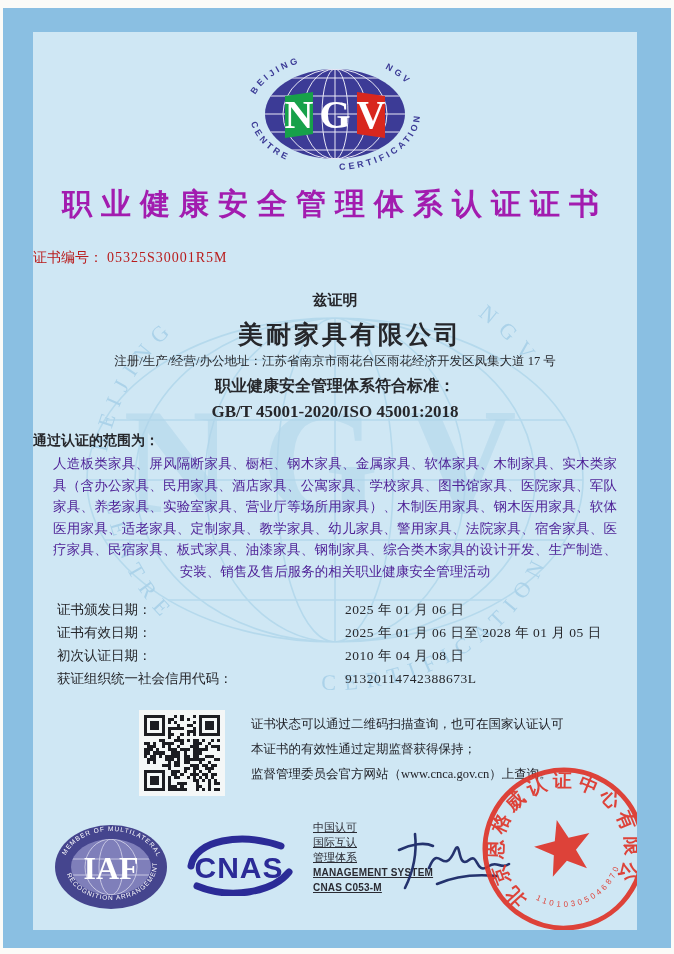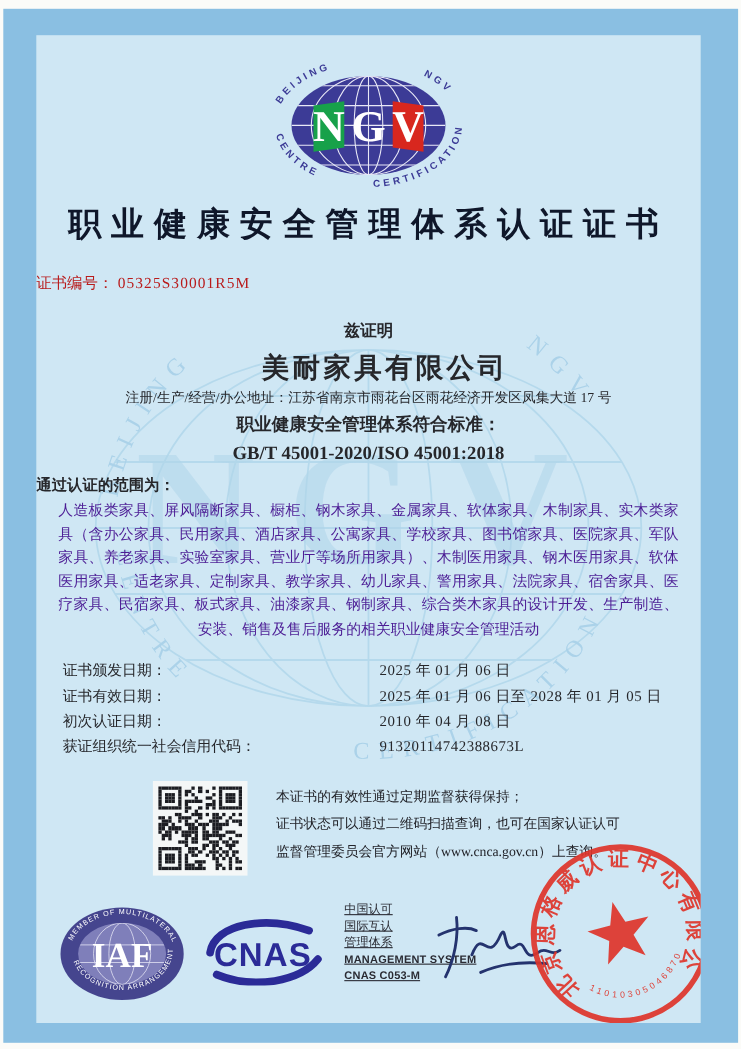--- a/index.html
+++ b/index.html
@@ -15,21 +15,21 @@
   .panel{
     position:absolute;left:30px;top:24px;width:604px;height:898px;
     background:#cfe7f4;overflow:hidden;
   }
   .wm{position:absolute;left:10px;top:218px;width:584px;height:440px;z-index:0;pointer-events:none;}
   .content{position:relative;z-index:1;}
 
   .ngv-logo{display:block;margin:18px auto 0;}
   .title{
     margin-top:6px;text-align:center;font-size:30px;font-weight:700;
-    letter-spacing:9px;color:#0f172a;
+    letter-spacing:9px;color:#a21caf;
   }
   .certno{margin-top:24px;text-align:left;font-size:14px;color:#b91c1c;}
   .certno .num{font-family:"Liberation Serif",serif;letter-spacing:1px;margin-left:4px;}
   .intro{margin-top:24px;text-align:center;font-size:15px;font-weight:700;}
   .company{margin-top:8px;text-align:center;font-size:25px;font-weight:700;letter-spacing:3px;padding-left:30px;}
   .addr{margin-top:2px;text-align:center;font-size:12.5px;white-space:nowrap;}
   .std-intro{margin-top:6px;text-align:center;font-size:16px;font-weight:700;}
   .std{
     margin-top:5px;text-align:center;font-size:17px;font-weight:700;
     font-family:Liberation Serif, serif;letter-spacing:0px;
@@ -793,22 +793,22 @@
             <i class="on"></i>
             <i></i>
             <i class="on"></i>
             <i></i>
             <i class="on"></i>
             <i></i>
             <i class="on"></i>
             <i class="on"></i>
           </div>
         <div class="qr-notes">
+          <div>证书状态可以通过二维码扫描查询，也可在国家认证认可</div>
           <div>本证书的有效性通过定期监督获得保持；</div>
-          <div>证书状态可以通过二维码扫描查询，也可在国家认证认可</div>
           <div>监督管理委员会官方网站（www.cnca.gov.cn）上查询。</div>
         </div>
       </div>
 
       <div class="seal-row">
 
         <svg class="iaf" width="120" height="90" viewBox="0 0 120 90">
           <defs>
             <path id="iafTop" d="M 12,45 A 48,36 0 0 1 108,45" fill="none"></path>
             <path id="iafBot" d="M 14,42 A 46,36 0 0 0 106,42" fill="none"></path>

